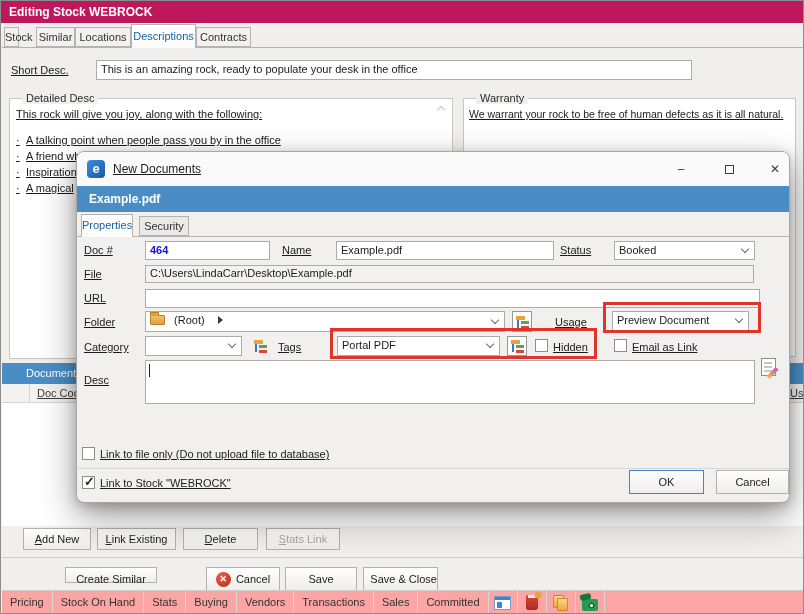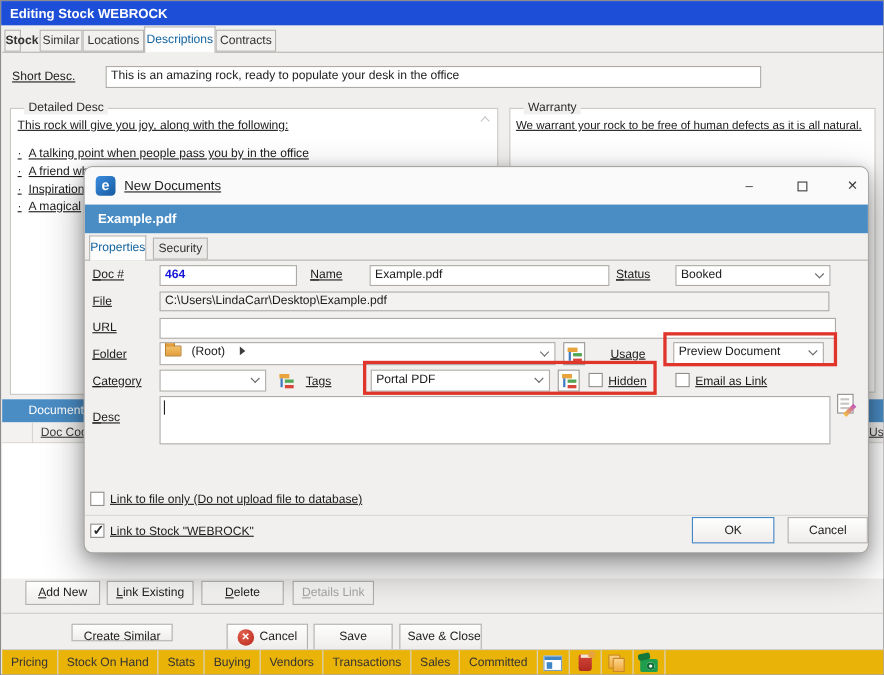--- a/index.html
+++ b/index.html
@@ -3,21 +3,21 @@
 <meta charset="utf-8">
 <style>
 * { margin:0; padding:0; box-sizing:border-box; }
 body { background:#fff; font-family:"Liberation Sans", sans-serif; }
 #root { position:relative; width:804px; height:614px; background:#f0efed;
         border:1px solid #8c8c8c; overflow:hidden; font-size:11px; color:#1b1b1b; }
 .abs { position:absolute; }
 .lbl { position:absolute; white-space:nowrap;text-decoration:underline; }
 .mn::first-letter { text-decoration:underline; }
 
-.titlebar { position:absolute; left:0; top:0; width:804px; height:22px; background:#1d4ed8;
+.titlebar { position:absolute; left:0; top:0; width:804px; height:22px; background:#be185d;
             color:#fff; font-weight:bold; font-size:12px; line-height:22px; padding-left:8px; }
 
 .tabline { position:absolute; left:1px; top:46px; width:802px; height:1px; background:#b5b3b0; }
 .mtab { position:absolute; top:26px; height:20px; background:#f2f1ef; border:1px solid #b5b3b0;
         text-align:center; line-height:18px; color:#333; }
 .mtab.active { top:23px; height:24px; background:#fdfdfd; border-bottom:none; color:#1464a0;
                line-height:22px; z-index:2; }
 
 .field { position:absolute; background:#fff; border:1px solid #adaaa7; padding:2px 4px;
          white-space:nowrap; overflow:hidden; }
@@ -87,21 +87,21 @@
 .edit-ic { position:absolute; width:15px; height:18px; background:#fff; border:1px solid #8f8d8a; }
 .edit-ic::before { content:""; position:absolute; left:2px; top:3px; width:8px; height:2px;
                    background:#c9c7c4; box-shadow:0 4px 0 #c9c7c4, 0 8px 0 #c9c7c4; }
 .edit-ic::after { content:""; position:absolute; right:-4px; bottom:0; width:13px; height:4px;
                   background:linear-gradient(90deg,#f3c23c,#c052c0); transform:rotate(-45deg); }
 
 .cancel-ic { display:inline-block; width:15px; height:15px; border-radius:50%; flex:0 0 15px;
              background:radial-gradient(circle at 35% 30%,#e4604f,#b7271a); color:#fff;
              font-size:9px; font-weight:bold; line-height:15px; text-align:center; }
 
-.bottombar { position:absolute; left:1px; top:589px; width:802px; height:24px; background:#eab308;
+.bottombar { position:absolute; left:1px; top:589px; width:802px; height:24px; background:#fca5a5;
              border-top:1px solid #cfcdca; display:flex; align-items:stretch; }
 .btab { padding:0 8px; line-height:23px; border-right:1px solid #d8d6d3; white-space:nowrap; color:#333; }
 .bicon { width:29px; border-right:1px solid #d8d6d3; display:flex; align-items:center; justify-content:center; }
 
 .rep-ic { position:relative; width:17px; height:14px; background:#fff; border:1px solid #7ba0c4; }
 .rep-ic::before { content:""; position:absolute; left:0; top:0; right:0; height:3px; background:#3e86c6; }
 .rep-ic::after { content:""; position:absolute; left:2px; top:5px; width:5px; height:6px; background:#3e86c6; }
 .book-ic { position:relative; width:12px; height:15px; background:linear-gradient(#d6473a,#b02a1f);
            border-radius:2px 3px 3px 2px; }
 .book-ic::before { content:""; position:absolute; left:2px; top:0; right:1px; height:3px;
@@ -123,21 +123,21 @@
 </head>
 <body>
 
 <div id="root">
 
   <div class="titlebar">
     <span>Editing Stock WEBROCK</span>
   </div>
 
   <div class="tabline"></div>
-  <div class="mtab" style="left:3px;width:15px;font-weight:bold;">Stock</div>
+  <div class="mtab" style="left:3px;width:15px;">Stock</div>
   <div class="mtab" style="left:35px;width:39px;">Similar</div>
   <div class="mtab" style="left:74px;width:56px;">Locations</div>
   <div class="mtab active" style="left:130px;width:65px;">Descriptions</div>
   <div class="mtab" style="left:195px;width:55px;">Contracts</div>
 
   <div class="lbl" style="left:10px;top:63px;">Short Desc.</div>
   <div class="field" style="left:95px;top:59px;width:596px;height:20px;">This is an amazing rock, ready to populate your desk in the office</div>
 
   <div class="group" style="left:8px;top:97px;width:444px;height:261px;">
     <div class="legend">Detailed Desc</div>
@@ -172,21 +172,21 @@
   <div class="btn" style="left:22px;top:527px;width:68px;height:22px;line-height:20px;">
     <span class="bt mn">Add New</span>
     </div>
   <div class="btn" style="left:96px;top:527px;width:79px;height:22px;line-height:20px;">
     <span class="bt mn">Link Existing</span>
     </div>
   <div class="btn" style="left:182px;top:527px;width:75px;height:22px;line-height:20px;">
     <span class="bt mn">Delete</span>
     </div>
   <div class="btn disabled" style="left:265px;top:527px;width:74px;height:22px;line-height:20px;">
-    <span class="bt mn">Details Link</span>
+    <span class="bt mn">Stats Link</span>
     </div>
 
   <div class="abs" style="left:1px;top:556px;width:802px;height:1px;background:#cfcdca;"></div>
 
   <div class="btn" style="left:64px;top:566px;width:92px;height:16px;line-height:22px;">
     <span class="bt">Create Similar</span>
     </div>
   <div class="btn flexbtn" style="left:205px;top:566px;width:74px;height:24px;">
     <span class="cancel-ic">✕</span>
     <span>Cancel</span>

